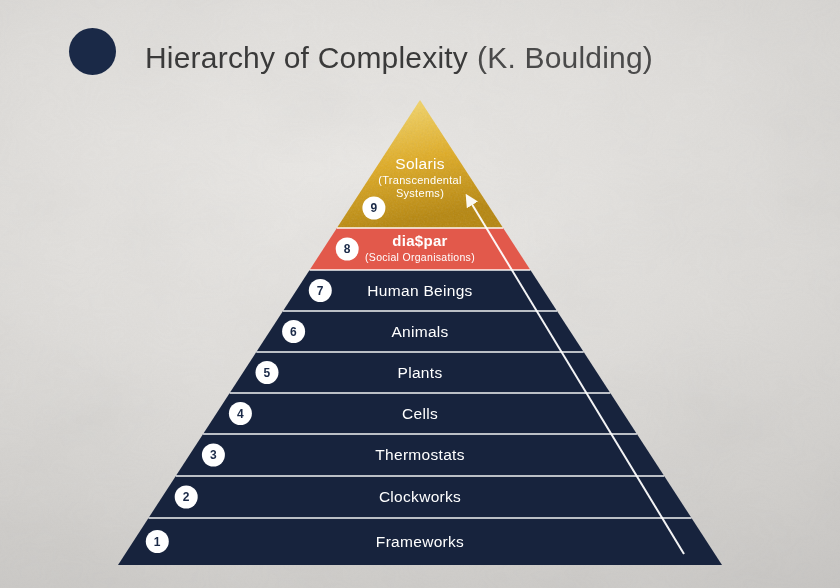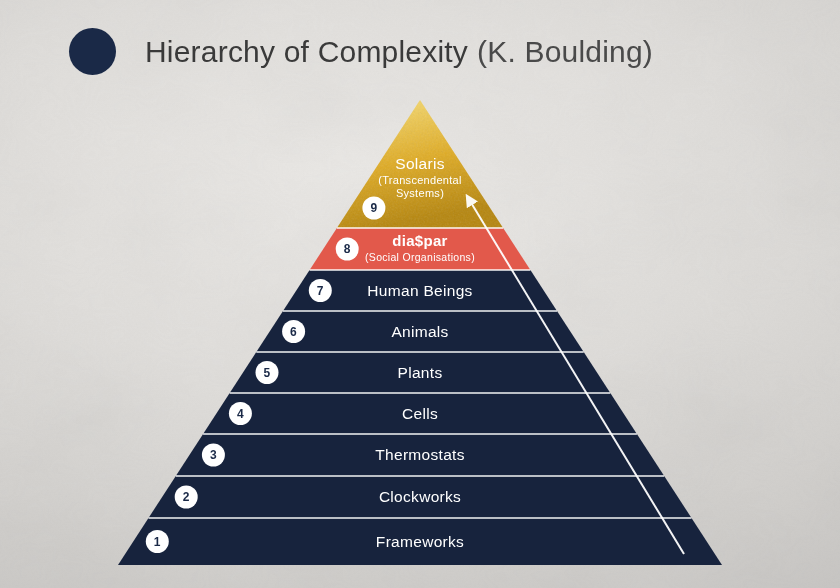--- a/index.html
+++ b/index.html
@@ -1,21 +1,21 @@
 <!DOCTYPE html>
 <html><head>
 <meta charset="utf-8">
 <style>
   html,body{margin:0;padding:0;}
   body{
     width:840px;height:588px;overflow:hidden;position:relative;
     background:radial-gradient(ellipse 120% 95% at 42% 30%, #eae8e5 0%, #dedcd9 40%, #cfcdca 72%, #bfbdbb 100%);
     font-family:"Liberation Sans", sans-serif;
   }
-  .header{position:absolute;left:69px;top:28px;display:flex;align-items:center;z-index:3;}
+  .header{position:absolute;left:69px;top:28px;display:flex;align-items:flex-end;z-index:3;}
   .logo-dot{width:47px;height:47px;border-radius:50%;background:#1a2947;flex:0 0 auto;}
   .title{margin:0 0 0 29px;font-size:30px;font-weight:500;color:#3a3a3a;letter-spacing:.2px;white-space:nowrap;}
   .title-suffix{font-weight:400;color:#4a4a4a;margin-left:9px;}
   #pyramid-svg{position:absolute;left:0;top:0;z-index:1;display:block;}
   #pyramid-svg text{font-family:"Liberation Sans", sans-serif;letter-spacing:.3px;}
 </style>
 </head>
 <body>
 
 <div class="header">

